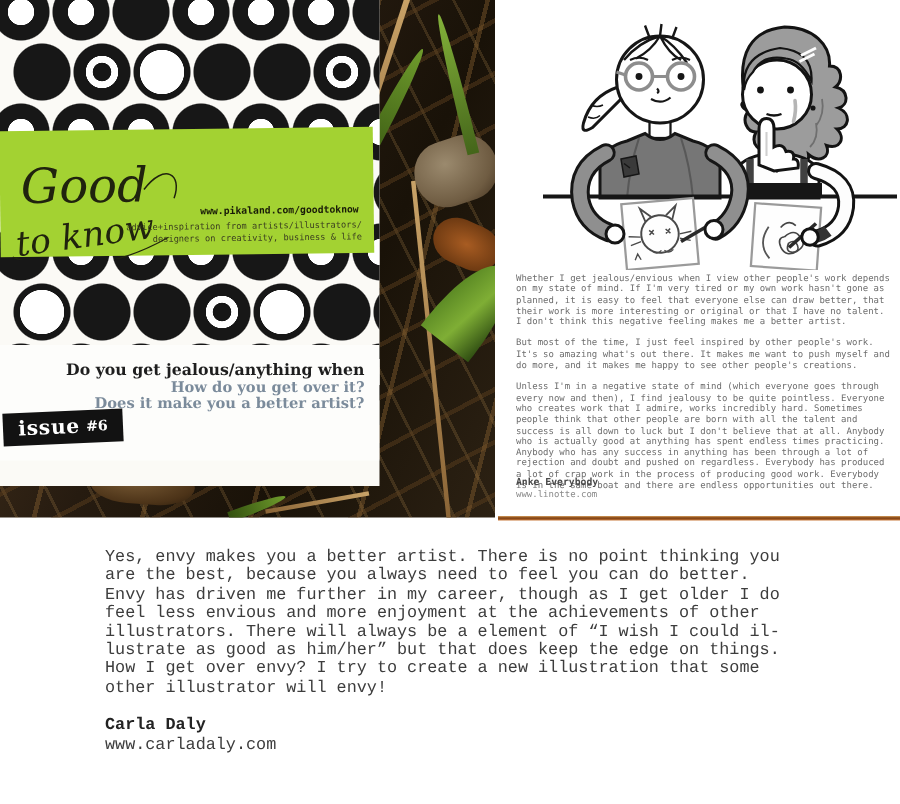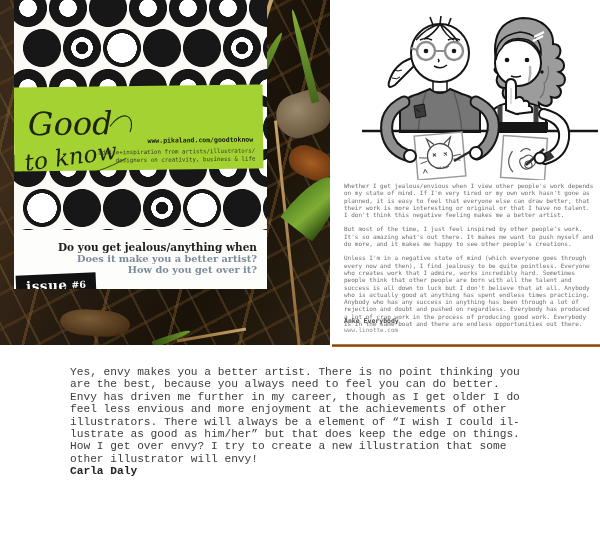--- a/index.html
+++ b/index.html
@@ -21,21 +21,21 @@
   .b1{left:296px;top:172px;width:40px;height:64px;background:linear-gradient(100deg,#4f7d1f,#7fae35 55%,#2f4d12);transform:rotate(38deg);}
   .b2{left:258px;top:28px;width:10px;height:80px;background:linear-gradient(#6f9c2c,#3c5c14);transform:rotate(28deg);}
   .b3{left:300px;top:8px;width:8px;height:96px;background:linear-gradient(#84b23a,#44651a);transform:rotate(-14deg);}
   .b4{left:168px;top:318px;width:7px;height:40px;background:linear-gradient(#6f9c2c,#33500f);transform:rotate(70deg);}
   .twig{position:absolute;background:linear-gradient(#c9a368,#8a6436);}
   .t1{left:240px;top:-10px;width:4px;height:200px;transform:rotate(18deg);}
   .t2{left:286px;top:120px;width:3px;height:230px;transform:rotate(-6deg);}
   .t3{left:210px;top:300px;width:3px;height:70px;transform:rotate(80deg);}
 
   
-  .zine{position:absolute;left:14px;top:0;width:253px;height:289px;background:#fbfaf6;overflow:hidden;}
+  .zine{position:absolute;left:0;top:0;width:253px;height:324px;background:#fbfaf6;overflow:hidden;}
   .pat{position:absolute;inset:0;}
   .pat span{position:absolute;width:40px;height:40px;}
   .c-solid{background:radial-gradient(circle,#171717 0 18.6px,rgba(0,0,0,0) 19.4px);}
   .c-ring {background:radial-gradient(circle,#fff 0 8.6px,#171717 9px 18.6px,rgba(0,0,0,0) 19.4px);}
   .c-donut{background:radial-gradient(circle,#171717 0 6px,#fff 6.4px 10.6px,#171717 11px 18.6px,rgba(0,0,0,0) 19.4px);}
   .c-oring{background:radial-gradient(circle,#fff 0 14.6px,#171717 15px 18.6px,rgba(0,0,0,0) 19.4px);}
 
   .band{position:absolute;left:0;top:86px;width:249px;height:84px;background:#a3d232;transform:rotate(-0.7deg);}
   .band-url{position:absolute;right:10px;top:51px;font:bold 6.5px "DejaVu Sans Mono",monospace;color:#181a08;}
   .band-tag{position:absolute;right:8px;top:62px;text-align:right;font:5.8px/8px "DejaVu Sans Mono",monospace;color:#3a3d20;white-space:pre-line;}
@@ -58,21 +58,21 @@
   .anke-sig{position:absolute;left:14px;top:318px;font-family:"DejaVu Sans Mono",monospace;}
   .anke-sig .nm{font-weight:bold;font-size:6.5px;color:#4a4a4a;line-height:7.5px;}
   .anke-sig .st{font-size:6px;color:#8a8a8a;line-height:7px;}
 
   .rule{position:absolute;left:332px;top:344px;width:268px;height:3px;
         background:linear-gradient(#d8a05e 0%,#7a3c0f 45%,#c87a3c 100%);}
 
   
   .carla{position:absolute;left:70px;top:366px;width:500px;font-family:"Liberation Mono",monospace;color:#3d3d3d;}
   .carla .ans{margin:0;font-size:11.2px;line-height:12.4px;white-space:pre-line;}
-  .carla .nm{font-weight:bold;font-size:11.2px;line-height:13px;color:#232323;}
+  .carla .nm{margin-top:13px;font-weight:bold;font-size:11.2px;line-height:13px;color:#232323;}
   .carla .st{font-size:11.2px;line-height:13px;}
 </style>
 </head>
 <body>
 
 <div class="stage">
 
   <div class="photo">
     <div class="ph stone"></div>
     <div class="ph stone2"></div>
@@ -146,22 +146,22 @@
           <path d="M8,78 C36,90 76,86 112,66" stroke="#20230e" stroke-width="0.8" fill="none"></path>
         </svg>
         <div class="band-url">www.pikaland.com/goodtoknow</div>
         <div class="band-tag">advice+inspiration from artists/illustrators/
 designers on creativity, business &amp; life</div>
       </div>
 
       <div class="panel">
         <div class="q">
           <div class="b">Do you get jealous/anything when</div>
+          <div class="s">How do you get over it?</div>
           <div class="s">Does it make you a better artist?</div>
-          <div class="s">How do you get over it?</div>
         </div>
       </div>
 
       <div class="issue">
         <span class="w">issue</span>
         <span class="n">#6</span>
       </div>
     </div>
   </div>
 
@@ -272,14 +272,15 @@
   <div class="carla">
     <p class="ans">Yes, envy makes you a better artist. There is no point thinking you
 are the best, because you always need to feel you can do better.
 Envy has driven me further in my career, though as I get older I do
 feel less envious and more enjoyment at the achievements of other
 illustrators. There will always be a element of “I wish I could il-
 lustrate as good as him/her” but that does keep the edge on things.
 How I get over envy? I try to create a new illustration that some
 other illustrator will envy!</p>
     <div class="nm">Carla Daly</div>
+    <div class="st">www.carladaly.com</div>
   </div>
 </div>
 
 </body></html>

